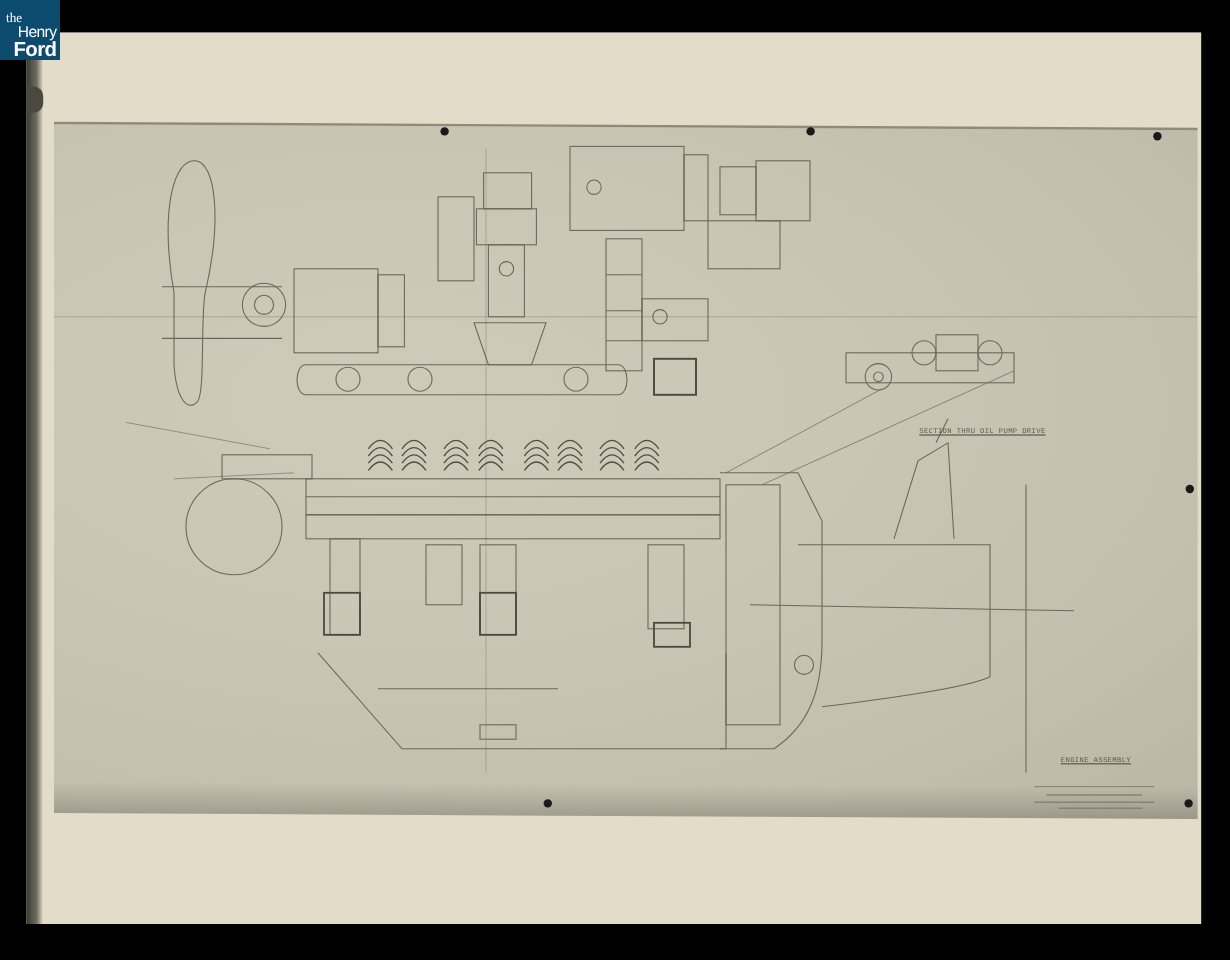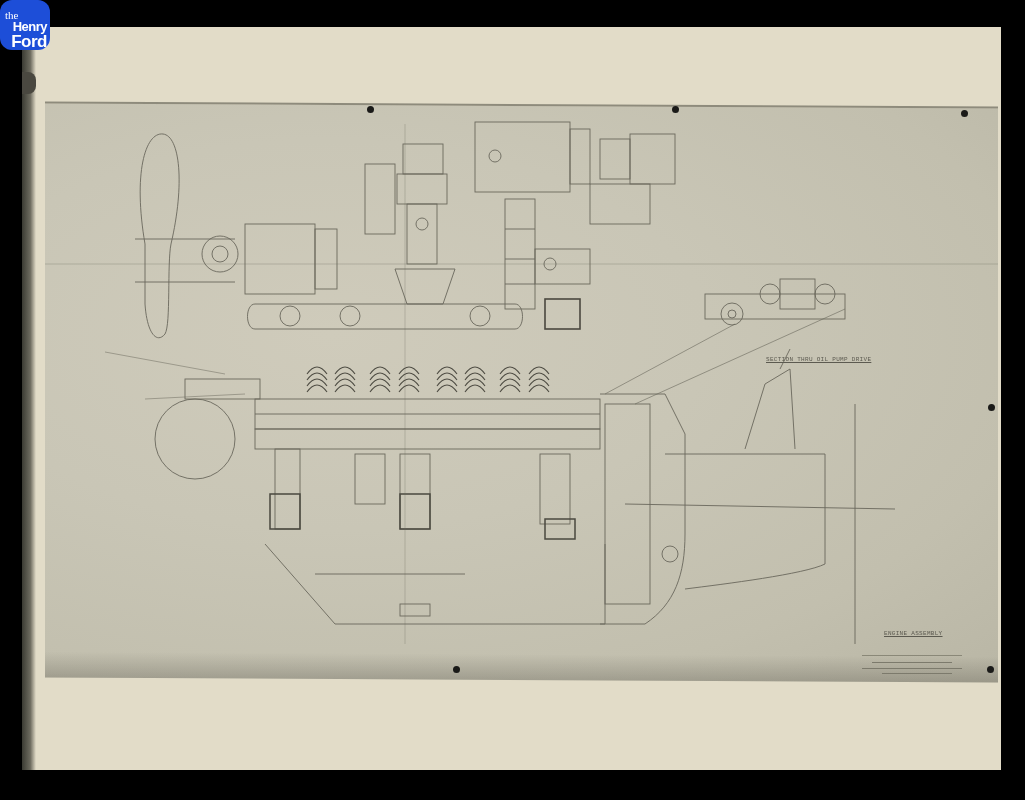--- a/index.html
+++ b/index.html
@@ -16,25 +16,25 @@
     border-top:2px solid #8e8b7c;
     transform: skewY(0.3deg);
   }
   .sheet::after {
     content:""; position:absolute; left:0; right:0; bottom:0; height:26px;
     background:linear-gradient(to bottom, rgba(0,0,0,0), rgba(60,58,50,0.25));
   }
   .tack { position:absolute; width:7px; height:7px; border-radius:50%; background:#1a1a18; }
   svg.drawing { position:absolute; left:45px; top:104px; width:953px; height:574px; }
   .logo {
-    position:absolute; left:0; top:0; width:50px; height:50px; background:#1d4ed8;
-    color:#fff; line-height:1;border-radius:12px;
+    position:absolute; left:0; top:0; width:50px; height:50px; background:#0c4a6e;
+    color:#fff; line-height:1;
   }
   .logo .the { position:absolute; left:5px; top:10px; font-size:11px; font-family:"Liberation Serif", serif; }
-  .logo .henry { position:absolute; right:3px; top:20px; font-size:13px; font-weight:bold; letter-spacing:-0.5px; }
+  .logo .henry { position:absolute; right:3px; top:20px; font-size:13px; font-weight:normal; letter-spacing:-0.5px; }
   .logo .ford { position:absolute; right:3px; top:33px; font-size:17px; font-weight:bold; letter-spacing:-0.5px; }
   .label {
     position:absolute; font-size:6px; color:#5c5a50; font-family:"Liberation Mono", monospace;
     letter-spacing:0.3px; text-decoration:underline; white-space:nowrap;
   }
   .titleblock { position:absolute; left:862px; top:655px; width:100px; height:20px; border-top:1px solid #8a8878; }
   .titleblock .ln { position:absolute; height:1px; background:#7c7a6c; }
 </style>
 </head>
 <body>

